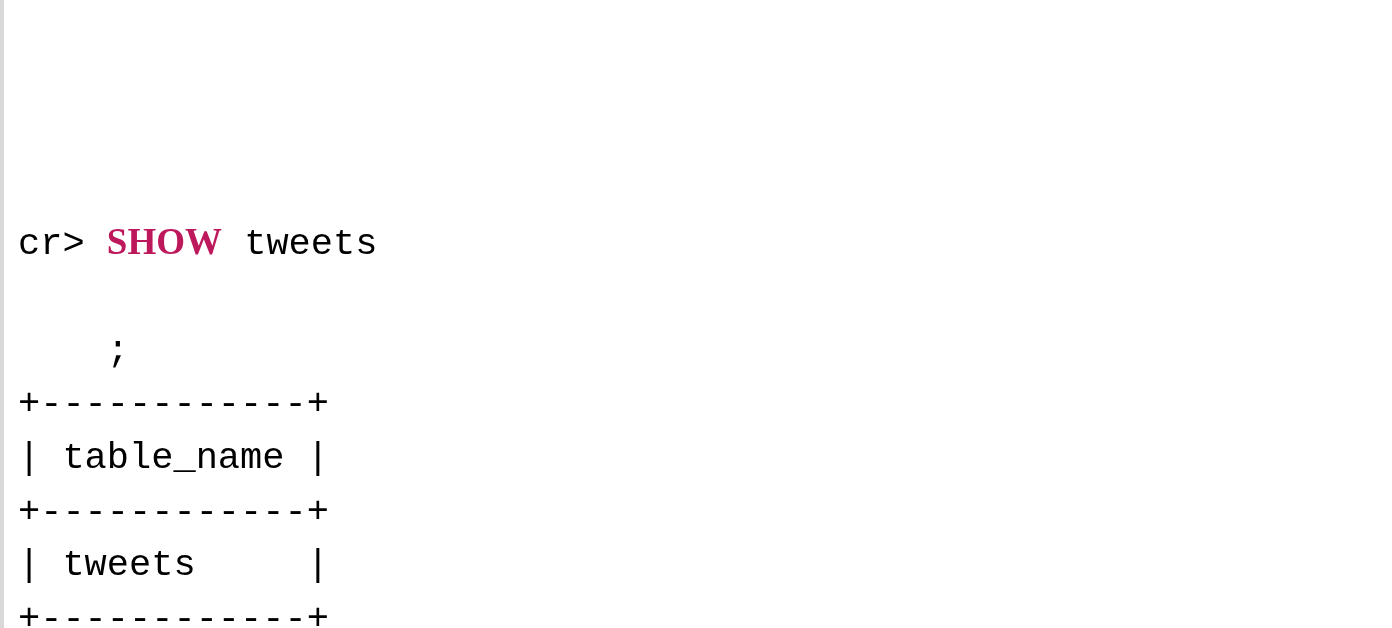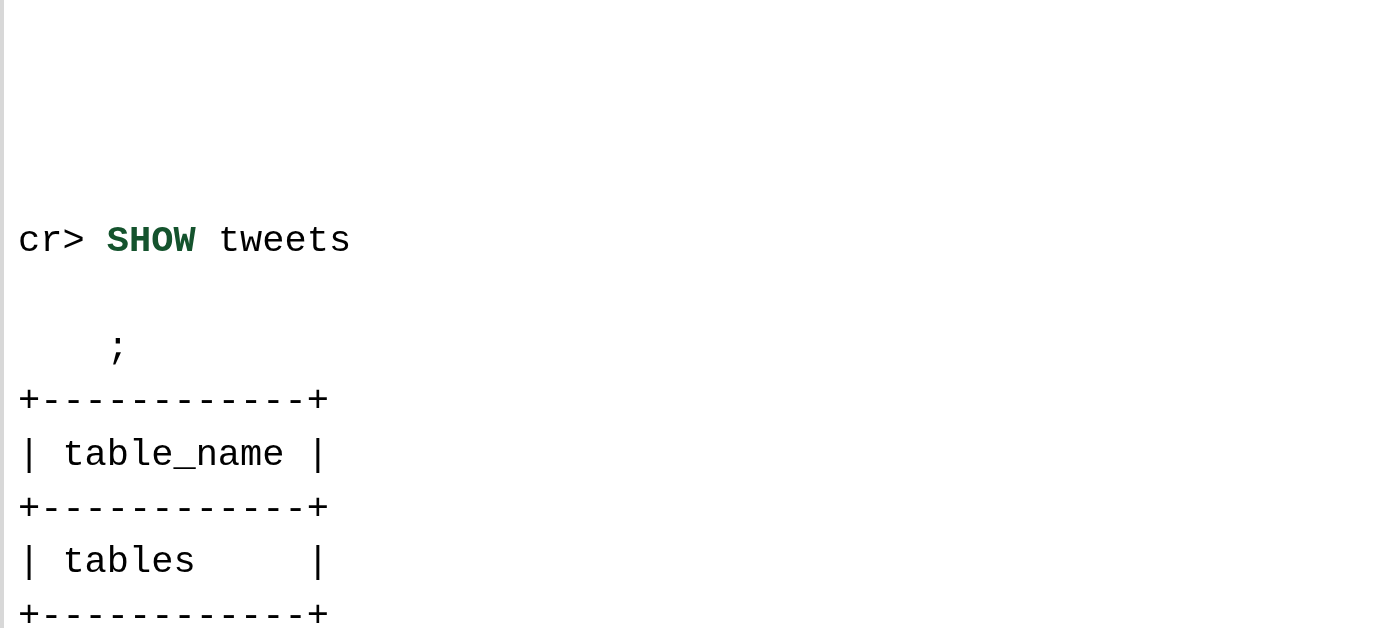--- a/index.html
+++ b/index.html
@@ -14,34 +14,35 @@
       background: #ffffff;
       color: #000000;
       padding: 0 0 20px 8px;
       white-space: pre;
       border-left: 4px solid #d8d8d8;
     }
     .terminal {
       padding-left: 6px;
     }
     .keyword {
-      color: #14532d;
+      color: #be185d;
       font-weight: 600;
+      font-family: Liberation Serif, serif;
     }
   </style>
 </head>
 <body>
 
 
 
 <div class="terminal"><span>cr&gt;</span><span> </span><span class="keyword">SHOW</span><span> tweets</span>
 <span></span>
 <span>    ;</span>
 <span>+------------+</span>
 <span>| table_name |</span>
 <span>+------------+</span>
-<span>| tables     |</span>
+<span>| tweets     |</span>
 <span>+------------+</span>
 
 </div>
 
 
 
 
 </body></html>

